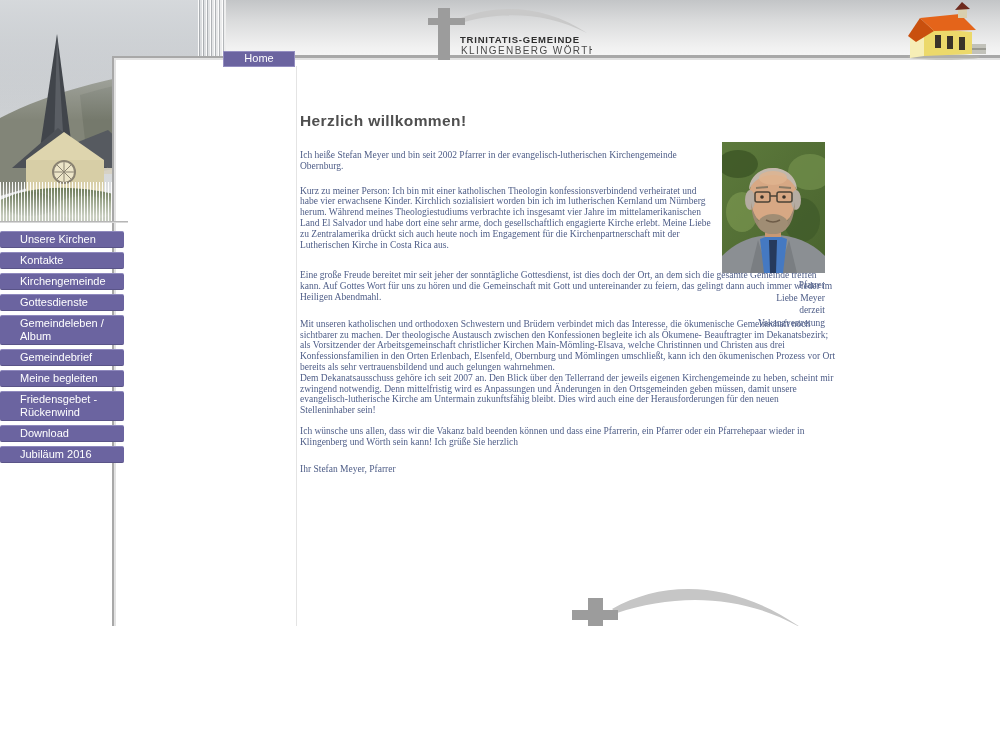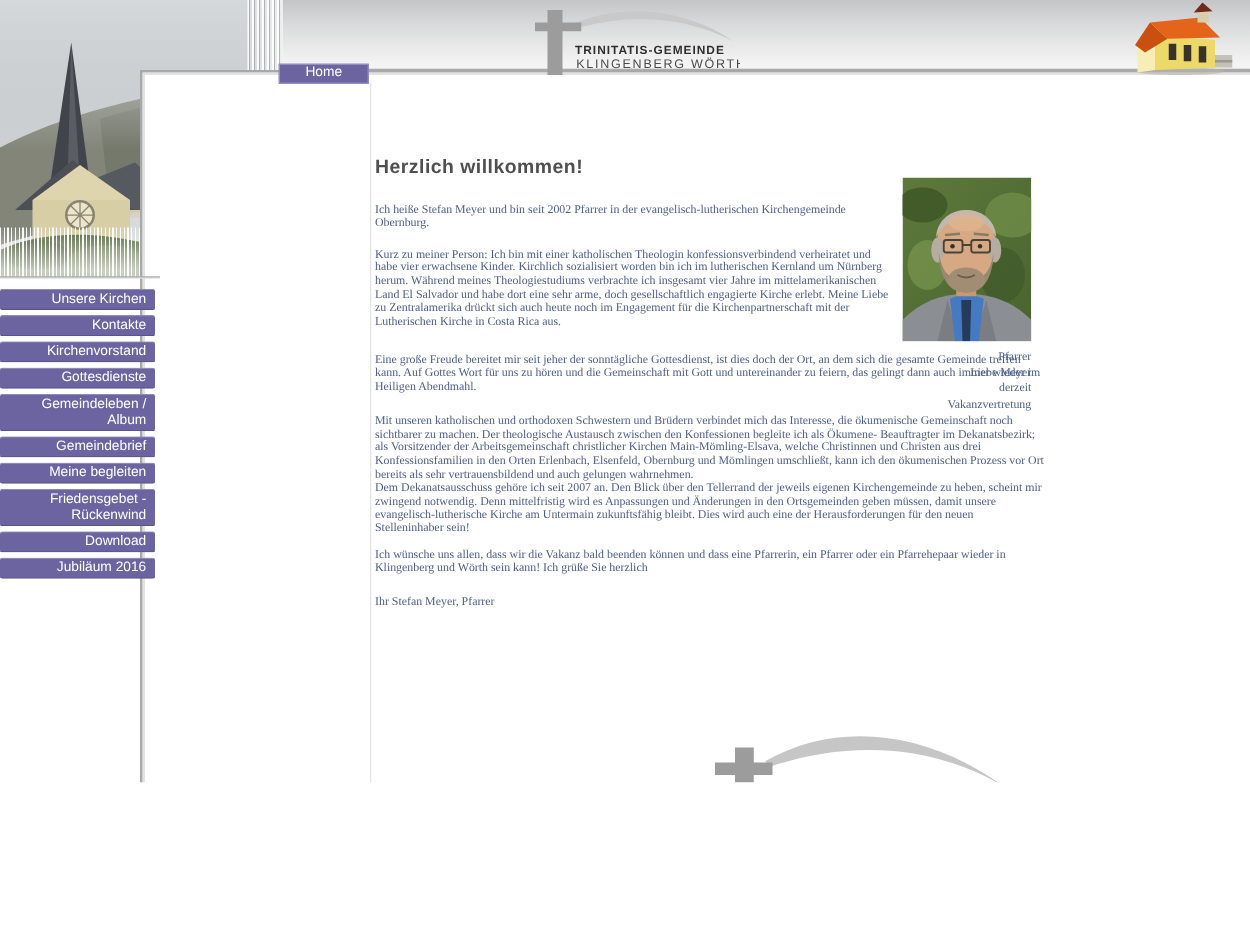--- a/index.html
+++ b/index.html
@@ -33,30 +33,30 @@
       linear-gradient(rgba(255,255,255,0), rgba(255,255,255,.65) 85%);}
 
   
   .home-tab{position:absolute;left:223px;top:51px;width:70px;height:14px;
     background:#6b64a0;border:1px solid #938dc0;color:#ffffff;font-size:11px;
     line-height:13px;text-align:center;cursor:pointer;}
 
   
   .sidebar{position:absolute;left:0;top:231px;width:124px;z-index:6;}
   .nav-btn{background:#6b64a0;border-top:1px solid #8f89bd;border-bottom:1px solid #5a5488;
-    border-radius:2px;color:#ffffff;font-size:11px;line-height:13px;text-align:right;
-    padding:1px 7px 1px 4px;margin-bottom:4px;cursor:pointer;}
+    border-radius:2px;color:#ffffff;font-size:11px;line-height:13px;
+    padding:1px 7px 1px 20px;margin-bottom:4px;cursor:pointer;}
 
   
   .logo-small{position:absolute;left:424px;top:2px;z-index:7;}
   .logo-large{position:absolute;left:562px;top:578px;}
   .house-icon{position:absolute;left:902px;top:2px;z-index:7;}
 
   
-  .content{position:absolute;left:300px;top:125px;width:536px;color:#4e5d87;
+  .content{position:absolute;left:300px;top:112px;width:536px;color:#4e5d87;
     font-family:"Liberation Serif",serif;font-size:9.5px;line-height:10.8px;}
   .content h1{font-family:"Liberation Sans",sans-serif;font-size:15.5px;line-height:18px;
     color:#4f4f4f;margin:0 0 20px 0;letter-spacing:.4px;}
   .content p{margin:0 0 14px 0;}
   .content .narrow{width:413px;}
   p.p-greet{margin-bottom:14px;}
   p.p-vakanz{margin-bottom:17px;}
   p.p-person{margin-bottom:20px;}
   p.p-freude{margin-bottom:16px;}
   p.p-oekumene{margin-bottom:10px;}
@@ -169,21 +169,21 @@
       <rect x="45" y="34" width="6" height="13" fill="#3a3328"></rect>
       <rect x="57" y="35" width="6" height="13" fill="#3a3328"></rect>
     </svg>
   </div>
 
   <div class="home-tab">Home</div>
 
   <div class="sidebar">
     <div class="nav-btn">Unsere Kirchen</div>
     <div class="nav-btn">Kontakte</div>
-    <div class="nav-btn">Kirchenvorstand</div>
+    <div class="nav-btn">Kirchengemeinde</div>
     <div class="nav-btn">Gottesdienste</div>
     <div class="nav-btn">Gemeindeleben / Album</div>
     <div class="nav-btn">Gemeindebrief</div>
     <div class="nav-btn">Meine begleiten</div>
     <div class="nav-btn">Friedensgebet - Rückenwind</div>
     <div class="nav-btn">Download</div>
     <div class="nav-btn">Jubiläum 2016</div>
   </div>
 
   <div class="content">

